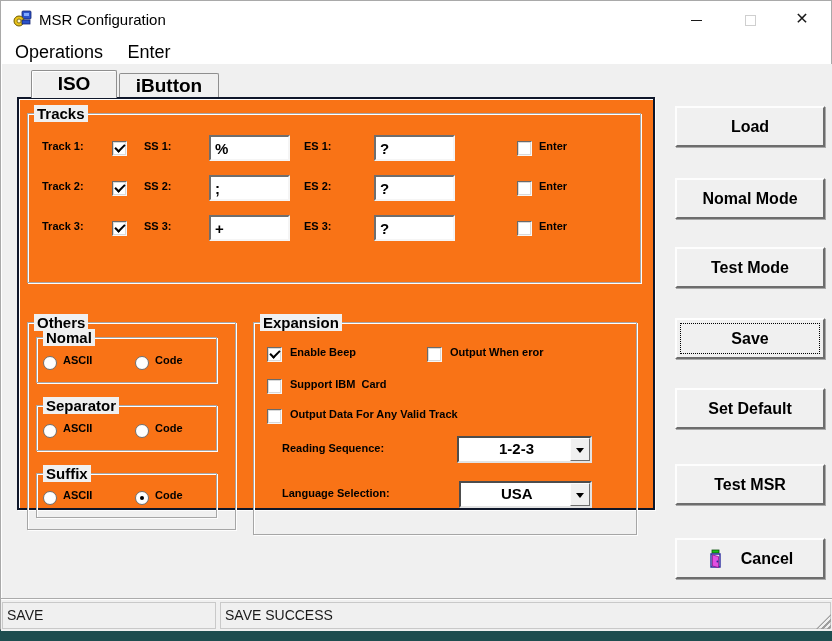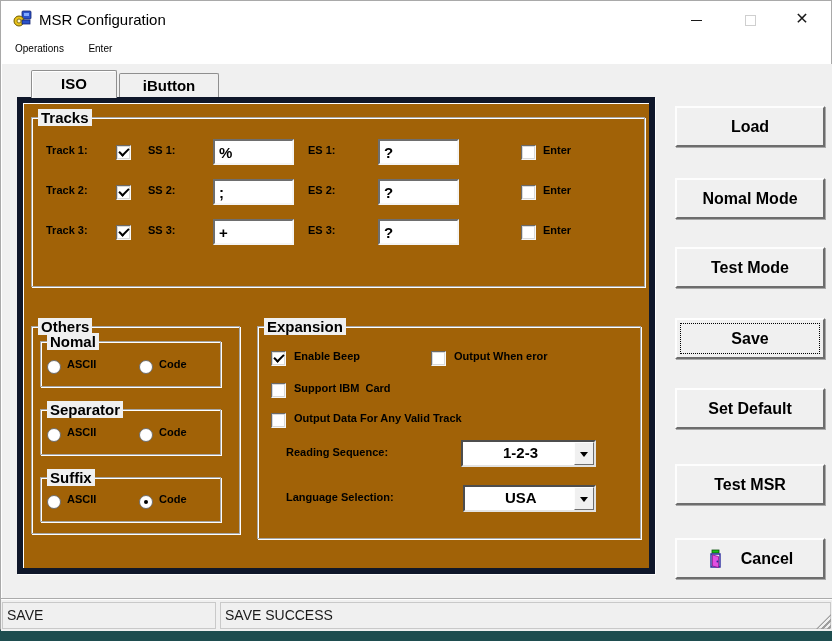--- a/index.html
+++ b/index.html
@@ -16,34 +16,34 @@
   .title-text { position:absolute; left:38px; top:0; height:37px; line-height:37px; font-size:15px; color:#000;text-align:center; }
   .cap-btn { position:absolute; top:0; width:46px; height:37px; text-align:center; line-height:35px; font-size:15px; color:#1a1a1a; }
   .cap-min { right:112px; }
   .cap-max { right:58px; color:#cfcfcf; }
   .cap-close { right:6px; font-size:16px; }
   .min-glyph { display:inline-block; width:11px; border-top:1px solid #1a1a1a; vertical-align:middle; }
   .max-glyph { display:inline-block; width:11px; height:11px; border:1px solid #cfcfcf; vertical-align:middle; }
 
   
   .menubar { position:absolute; left:0; top:37px; width:100%; height:26px; background:#fff; }
-  .menu-item { display:inline-block; padding:4px 10px; font-size:10px; color:#000; }
+  .menu-item { display:inline-block; padding:4px 10px; font-size:18px; color:#000; }
   .menu-item:first-child { margin-left:4px; }
 
   
   .client { position:absolute; left:1px; top:63px; width:830px; height:534px; background:#f0f0f0; }
 
   
   .tab { position:absolute; background:#f0f0f0; border:1px solid #8f8f8f; border-bottom:none;
-         border-radius:2px 2px 0 0; text-align:center; font-weight:bold; font-size:15px; color:#000; }
+         border-radius:2px 2px 0 0; text-align:center; font-weight:bold; font-size:19px; color:#000; }
   .tab-active { left:29px; top:6px; width:86px; height:28px; line-height:26px; z-index:3; box-shadow:inset 1px 0 0 #fff, inset 0 1px 0 #fff; }
   .tab-inactive { left:117px; top:9px; width:100px; height:25px; line-height:23px; z-index:1; }
 
-  .tabpanel { position:absolute; left:15px; top:33px; width:638px; height:477px; background:#a16207;
-              border:6px solid #0f172a; box-shadow:inset 1px 1px 0 #fff, 1px 1px 0 #fdfdfd; z-index:2; }
+  .tabpanel { position:absolute; left:15px; top:33px; width:638px; height:413px; background:#f97316;
+              border:2px solid #0f172a; box-shadow:inset 1px 1px 0 #fff, 1px 1px 0 #fdfdfd; z-index:2; }
 
   
   .groupbox { position:absolute; border:1px solid #a6a6a6; box-shadow:inset 1px 1px 0 #fff, 1px 1px 0 #fdfdfd; }
   .gb-label { position:absolute; top:-9px; left:6px; background:#f0f0f0; padding:0 3px; font-weight:bold; font-size:15px; color:#000; white-space:pre; }
 
   .lbl { position:absolute; font-weight:bold; font-size:11px; color:#000; white-space:pre; }
 
   
   .cb { position:absolute; width:15px; height:15px; background:#fff;
         border:1px solid; border-color:#6a6a6a #f7f7f7 #f7f7f7 #6a6a6a; box-shadow:inset 0 0 0 1px #d9d9d9; }

